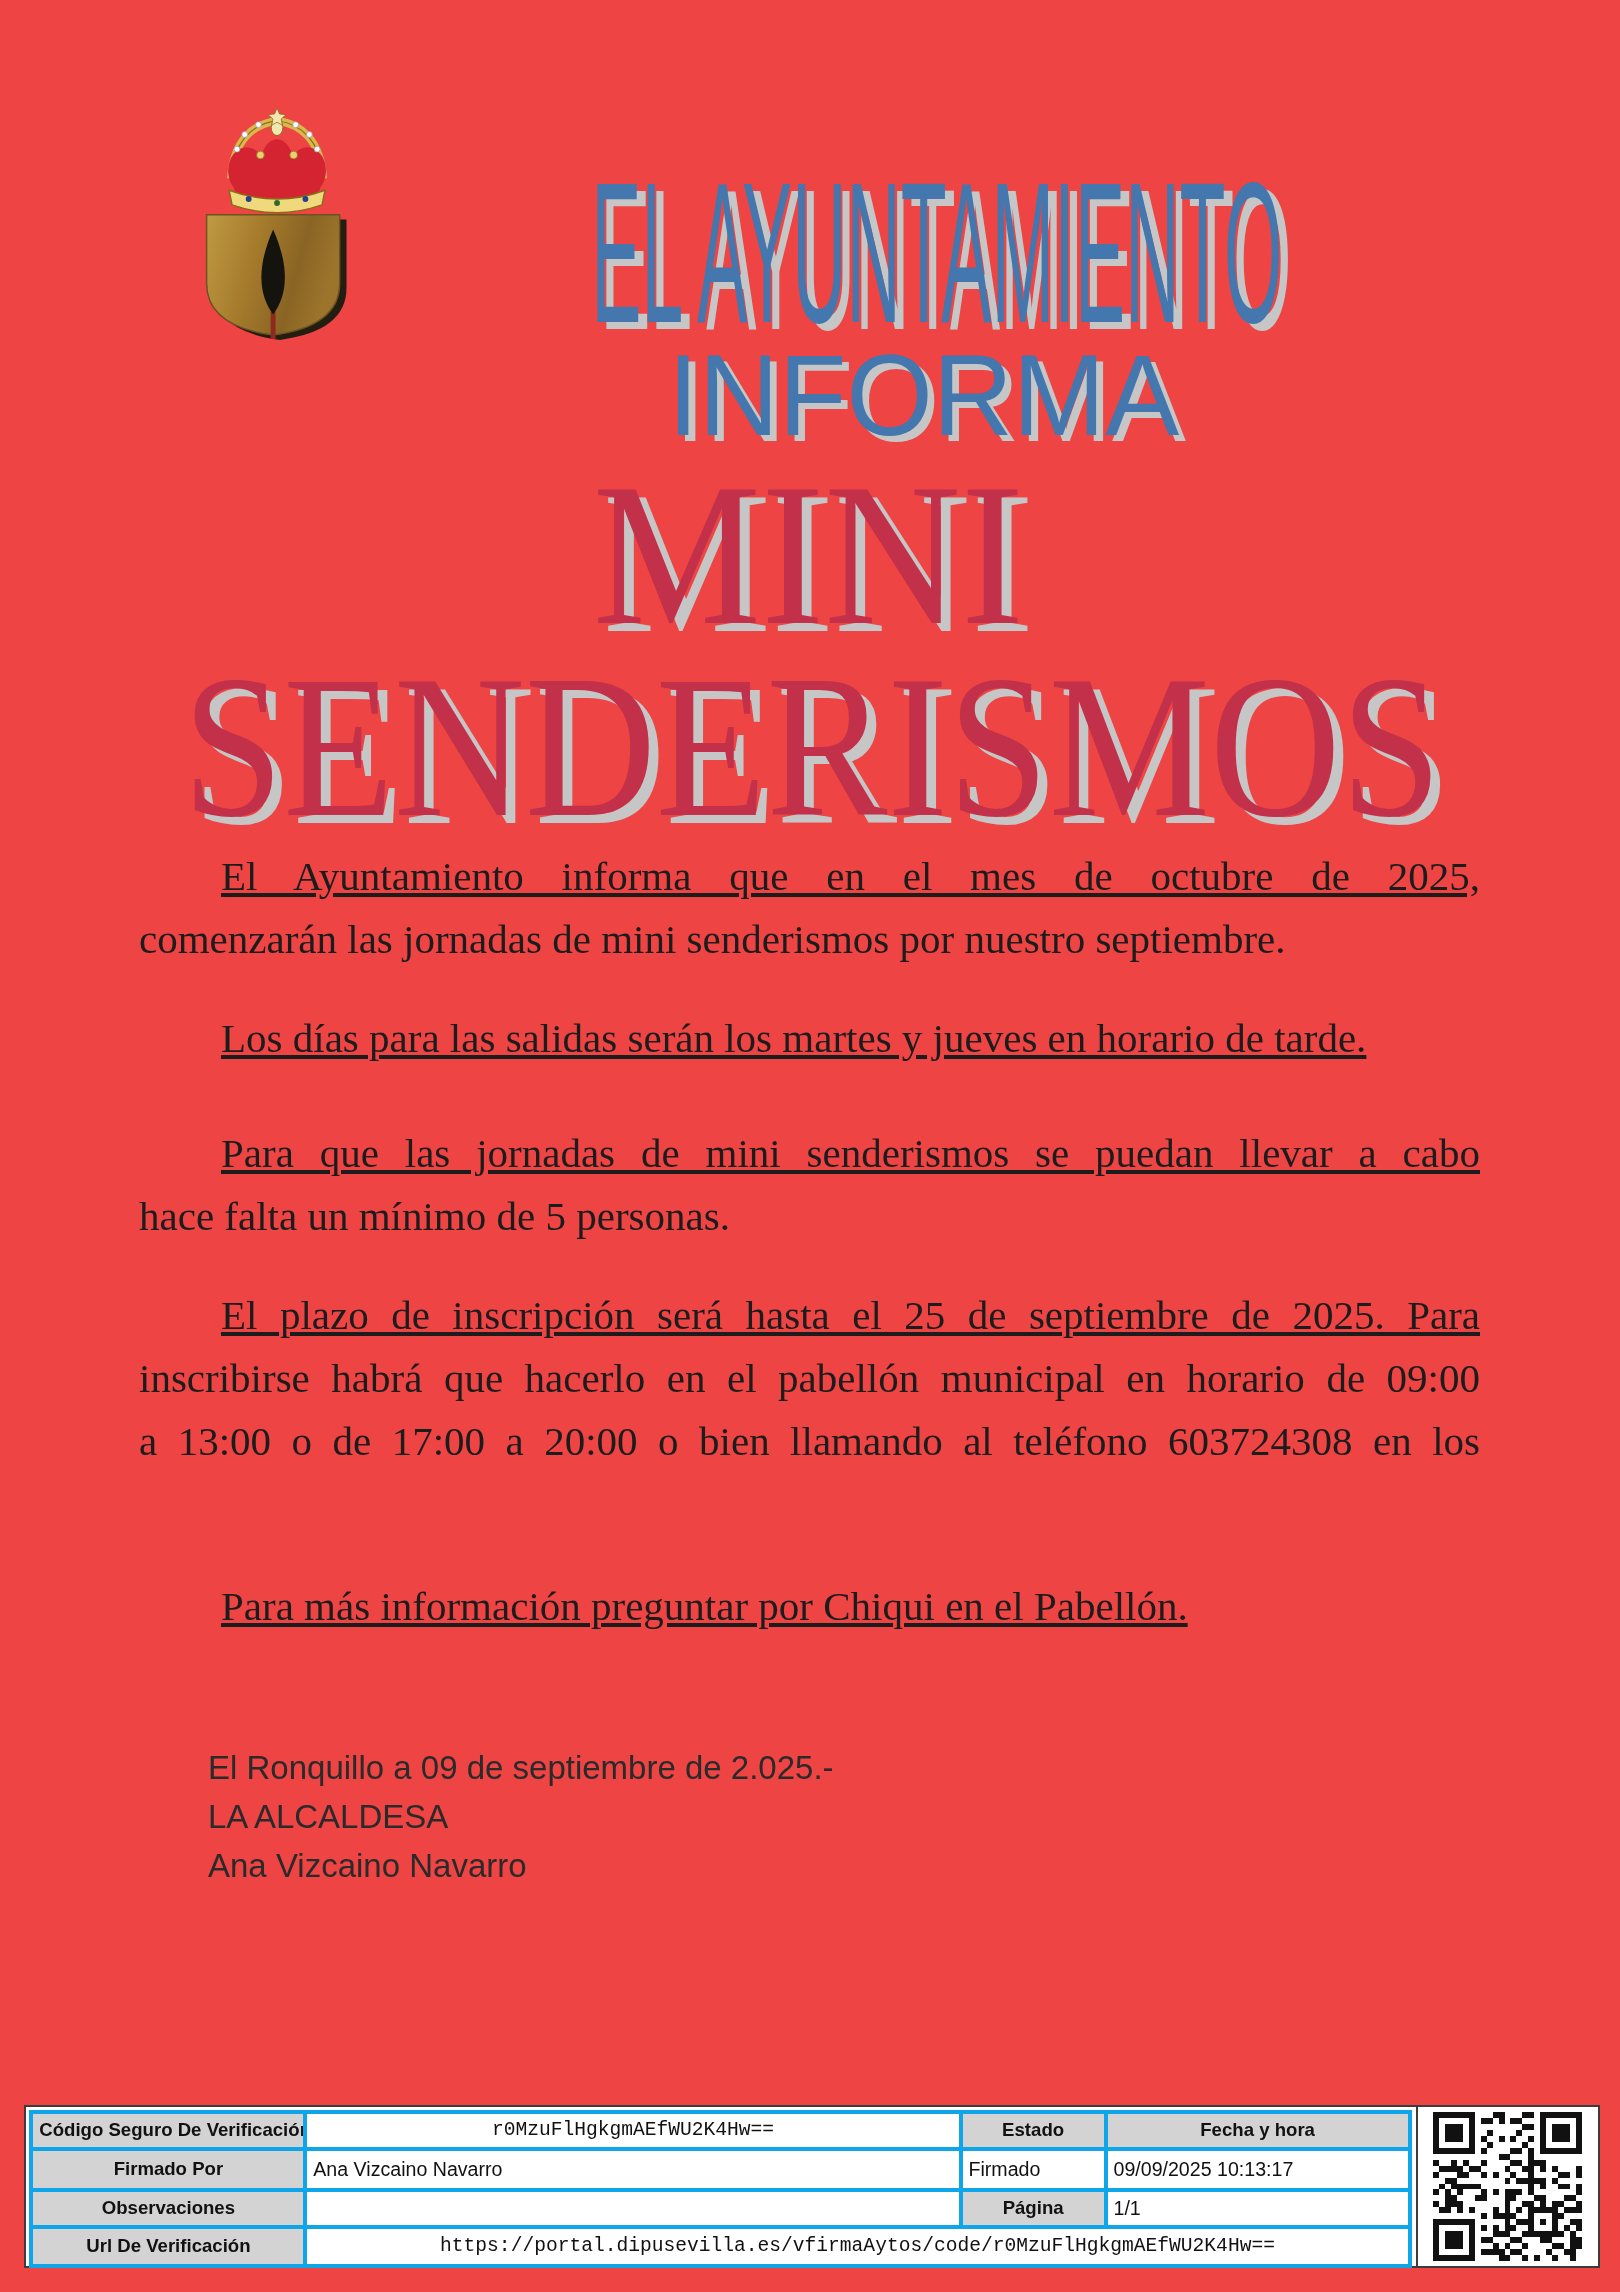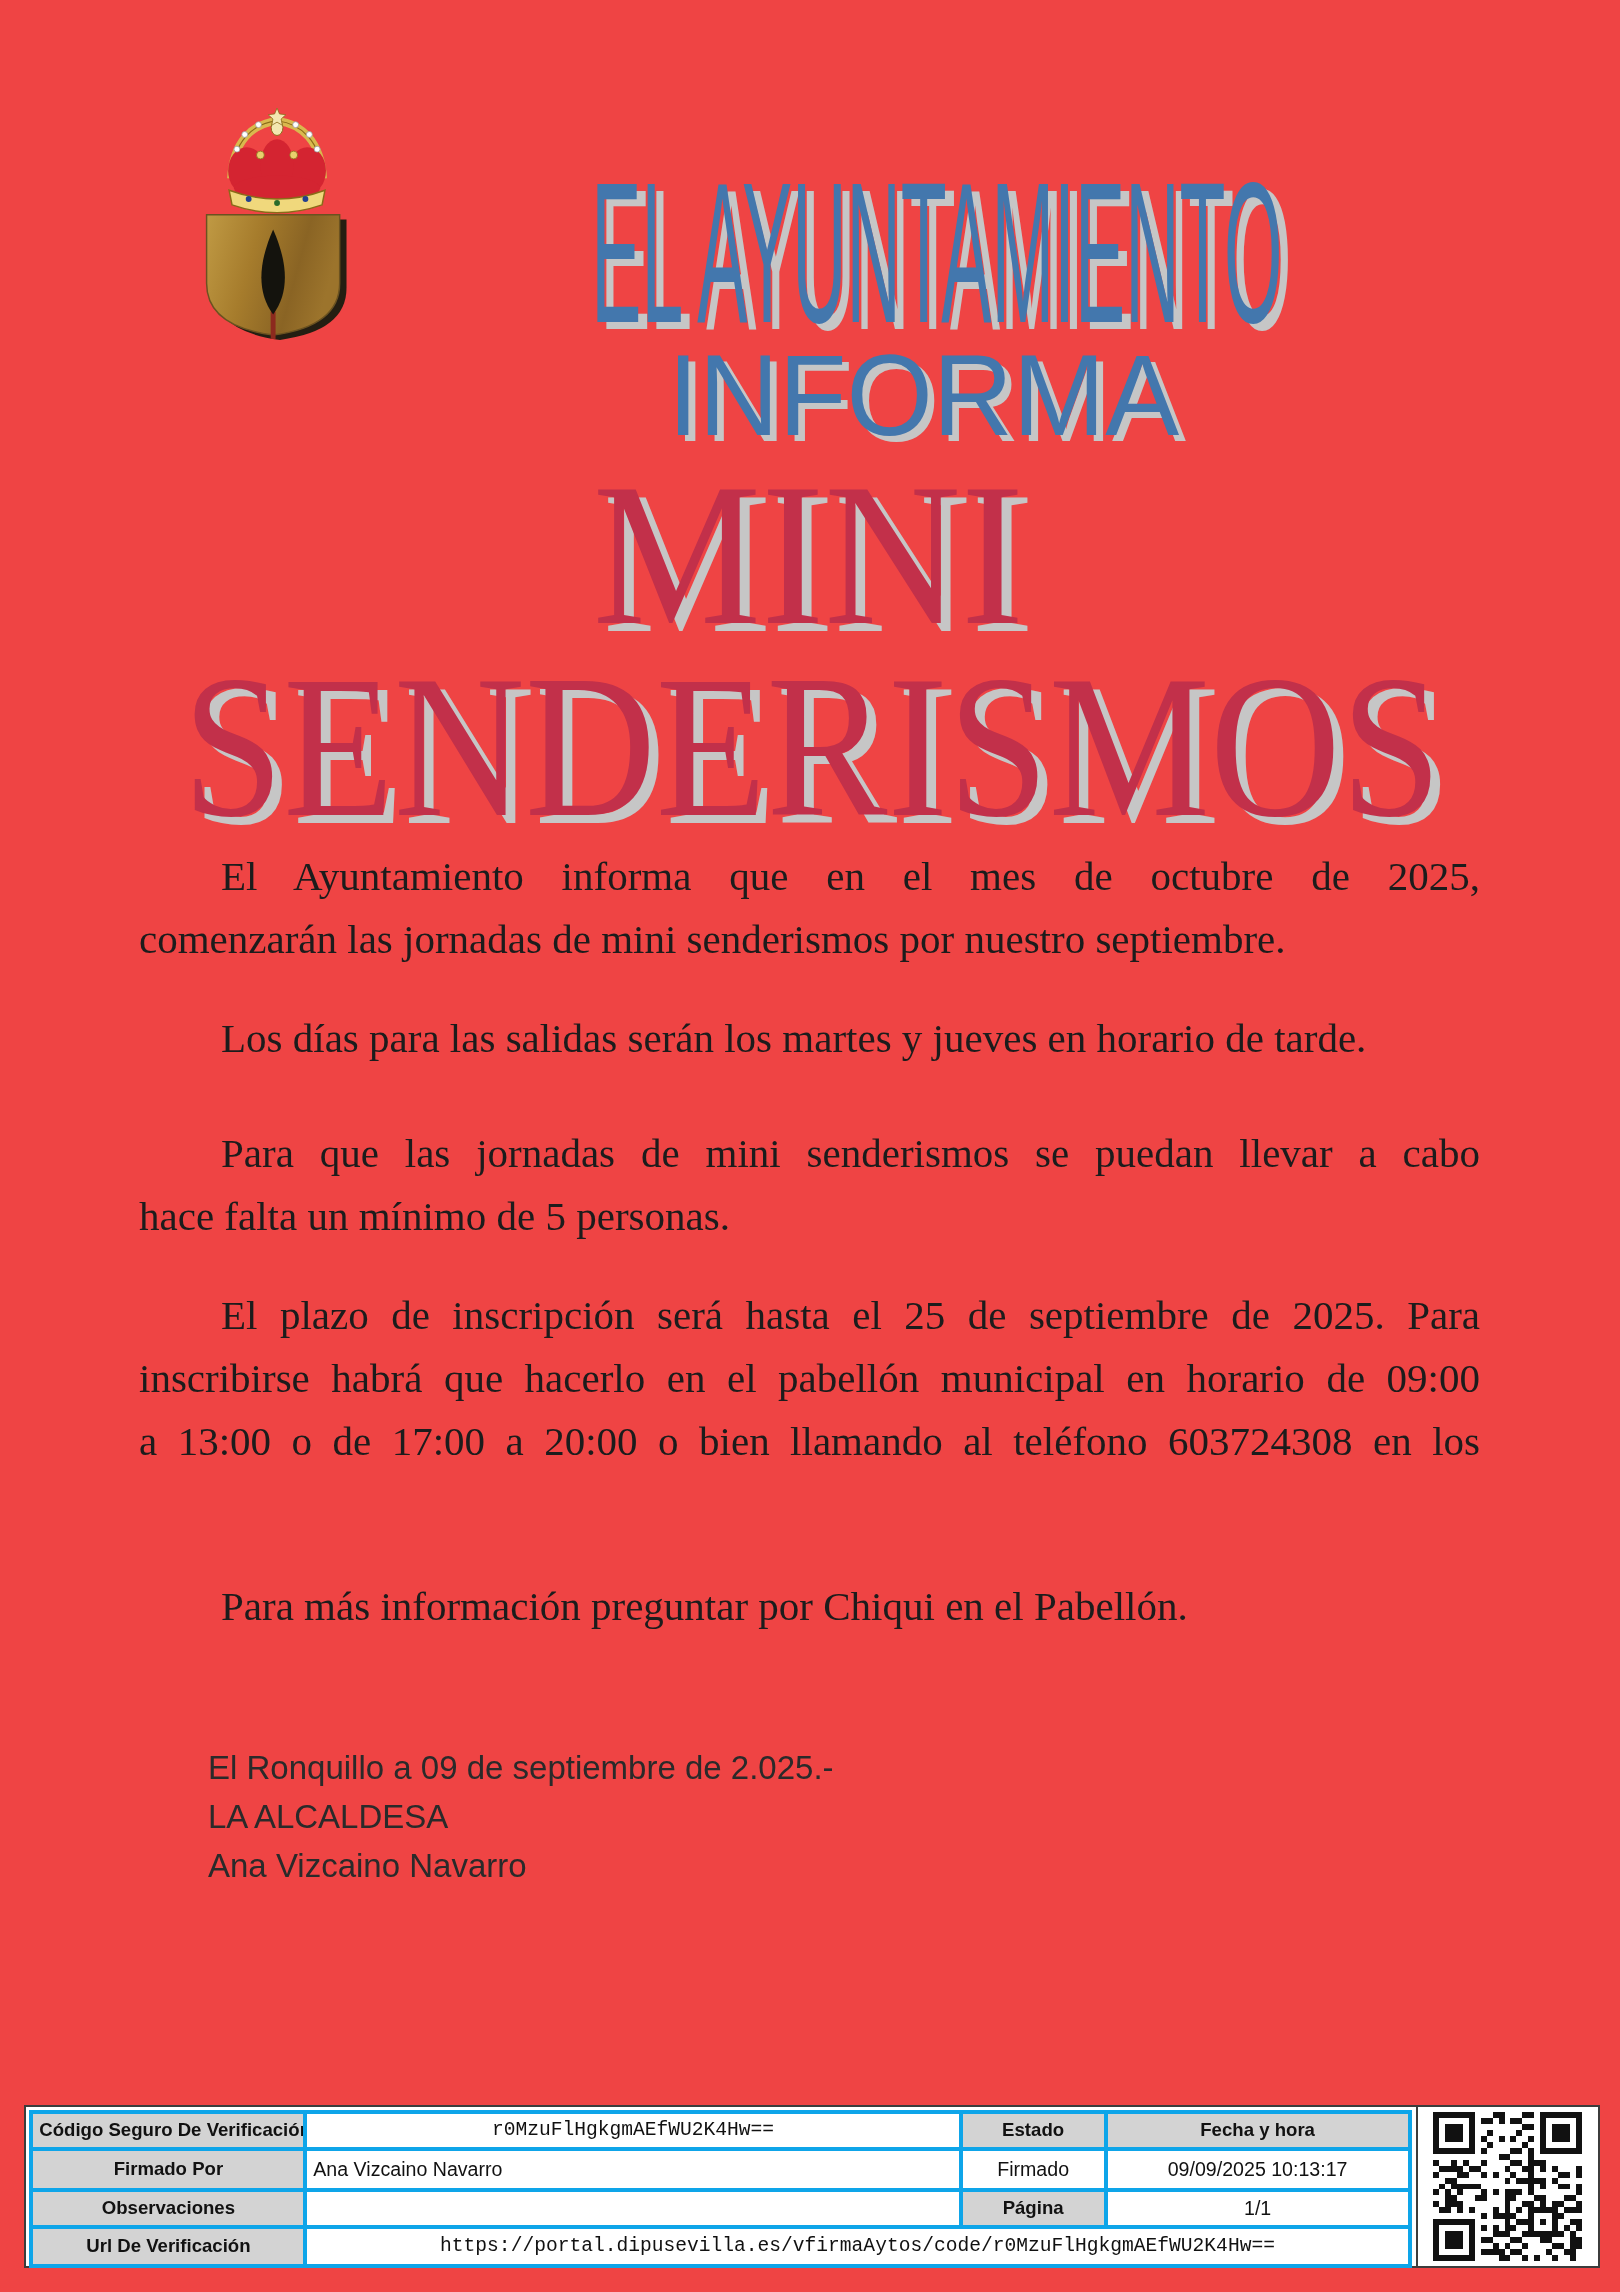--- a/index.html
+++ b/index.html
@@ -26,21 +26,21 @@
   .redtxt{fill:#c2304a;}
   
   .content{
     position:absolute;left:139px;top:845px;width:1341px;
     font-family:"Liberation Serif",serif;
     font-size:41px;line-height:63px;color:#1c1c1c;
   }
   .para{margin:0;}
   .line{display:block;}
   .jline{text-align:justify;text-align-last:justify;}
-  .indent{padding-left:82px;}
+  .indent{padding-left:82px;text-decoration:underline;}
   .mb-a{margin-bottom:36px;}
   .mb-b{margin-bottom:52px;}
   .mb-c{margin-bottom:102px;}
   
   .signature{
     position:absolute;left:139px;top:1743px;width:1341px;
     text-align:left;padding-left:69px;
     font-family:Liberation Sans, sans-serif;
     font-size:33px;line-height:49px;color:#2a2a2a;
   }
@@ -49,21 +49,21 @@
     position:absolute;left:23.5px;top:2105px;width:1576px;height:163px;
     border:2px solid #3c3c3c;display:flex;box-sizing:border-box;background:#fff;
   }
   .table-wrap{flex:1;padding:2.9px 3.9px;box-sizing:border-box;}
   table.vtab{
     width:100%;height:100%;border-collapse:collapse;table-layout:fixed;
     font-size:19.6px;color:#111;
   }
   table.vtab td{border:4px solid #0ea5e9;padding:0 5.9px;vertical-align:middle;overflow:hidden;white-space:nowrap;}
   td.lab{background:#d3d3d3;font-weight:bold;text-align:center;font-size:18.6px;}
-  td.val-c{text-align:center;}
+  td.val-c{}
   td.val-l{text-align:left;padding-left:9.8px;}
   td.mono{font-family:"Liberation Mono","DejaVu Sans Mono",monospace;font-size:19.6px;text-align:center;}
   .qr-wrap{
     width:182px;border-left:2px solid #3c3c3c;box-sizing:border-box;
     display:flex;align-items:center;justify-content:center;
   }
   .qr-wrap svg{width:149px;height:149px;}
 </style>
 </head>
 <body>

